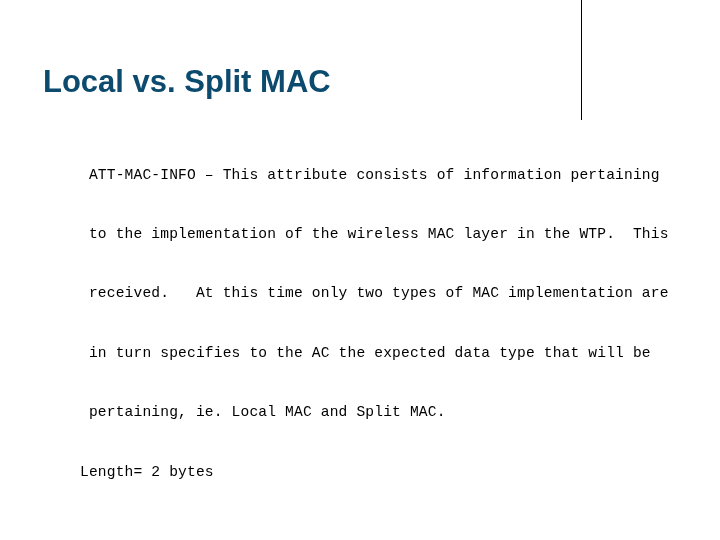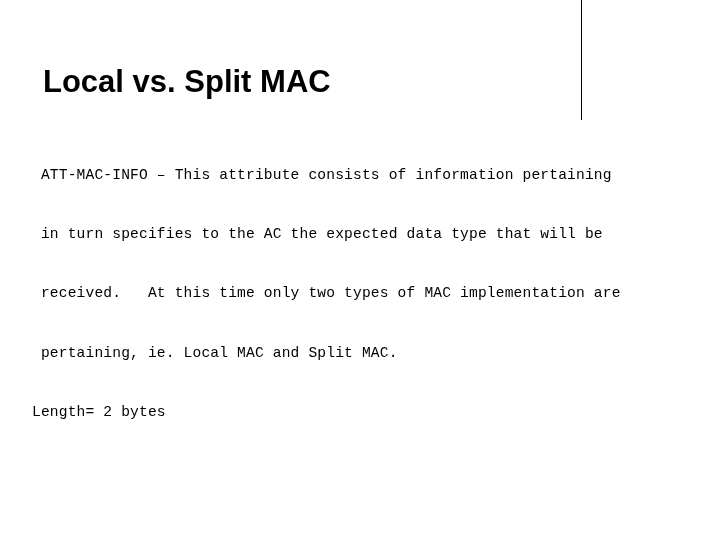--- a/index.html
+++ b/index.html
@@ -33,61 +33,63 @@
   }
 
   
   #slide-title {
     position: absolute;
     left: 43px;
     top: 64px;
     font-family: "Liberation Sans", sans-serif;
     font-size: 31px;
     font-weight: bold;
-    color: #000000;
+    color: #0c4a6e;
     letter-spacing: 0px;
     white-space: nowrap;
   }
 
   
   #slide-body {
     position: absolute;
     left: 32px;
     top: 126px;
     width: 672px;
     font-family: "Liberation Mono", "DejaVu Sans Mono", monospace;
     font-size: 14.6px;
     line-height: 19.8px;
     color: #000000;
     white-space: pre;
     letter-spacing: 0.16px;
   }
   .body-line {
     white-space: pre;
     min-height: 19.8px;
+    margin-left: 48px;
   }
 </style>
 </head>
 <body>
 
 <div id="divider-rule"></div>
 
 <div id="logo-region">
 
   
 
   
 </div>
 
 <div id="slide-title">Local vs. Split MAC</div>
 
 <div id="slide-body">
   <div class="body-line"> ATT-MAC-INFO – This attribute consists of information pertaining</div>
+  <div class="body-line"> to the implementation of the wireless MAC layer in the WTP.  This</div>
+  <div class="body-line"> received.   At this time only two types of MAC implementation are</div>
   <div class="body-line"> in turn specifies to the AC the expected data type that will be</div>
-  <div class="body-line"> received.   At this time only two types of MAC implementation are</div>
   <div class="body-line"> pertaining, ie. Local MAC and Split MAC.</div>
   <div class="body-line">Length= 2 bytes</div>
   
   
   
   
   
   
   
   

